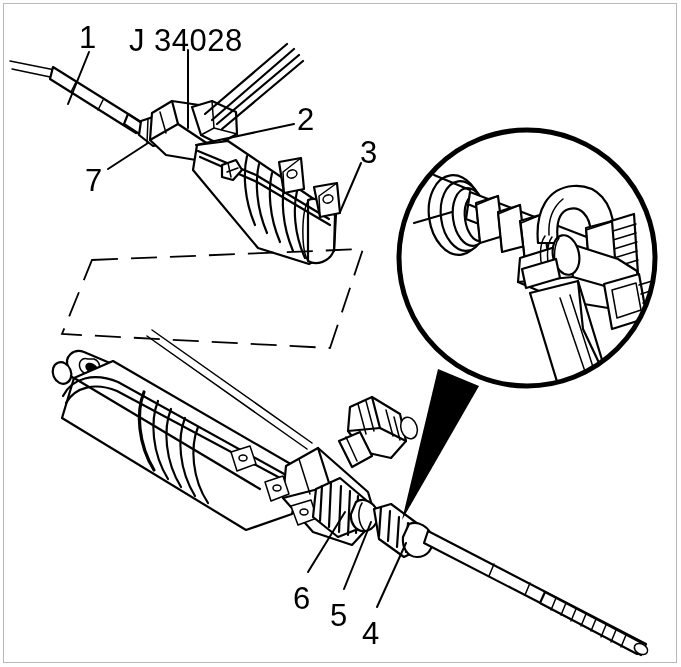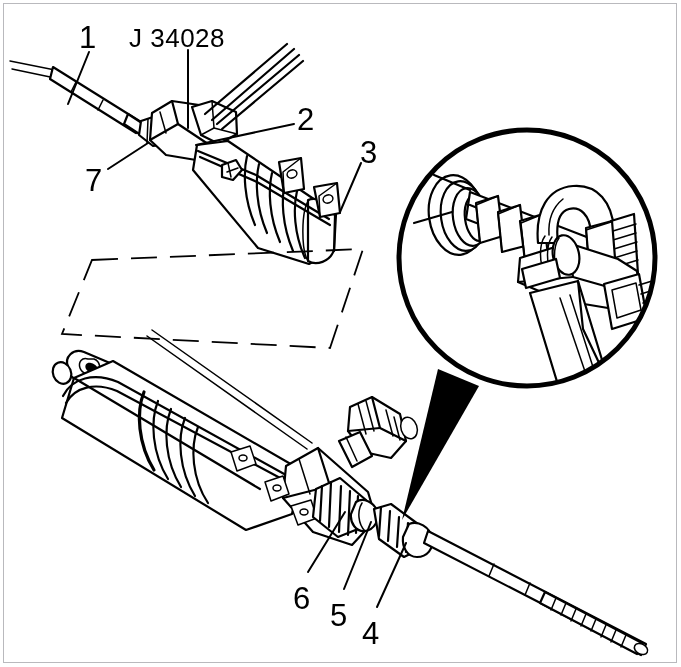--- a/index.html
+++ b/index.html
@@ -40,21 +40,21 @@
     font-family: "Liberation Sans", sans-serif;
     font-weight: 400;
     line-height: 1;
     white-space: nowrap;
     user-select: none;
   }
   .callout-num {
     font-size: 31px;
   }
   .tool-id {
-    font-size: 26px;
+    font-size: 31px;
     letter-spacing: 0.5px;
   }
 </style>
 </head>
 <body>
 
 <div id="figure-root">
 
   <div id="figure-border"></div>
 

